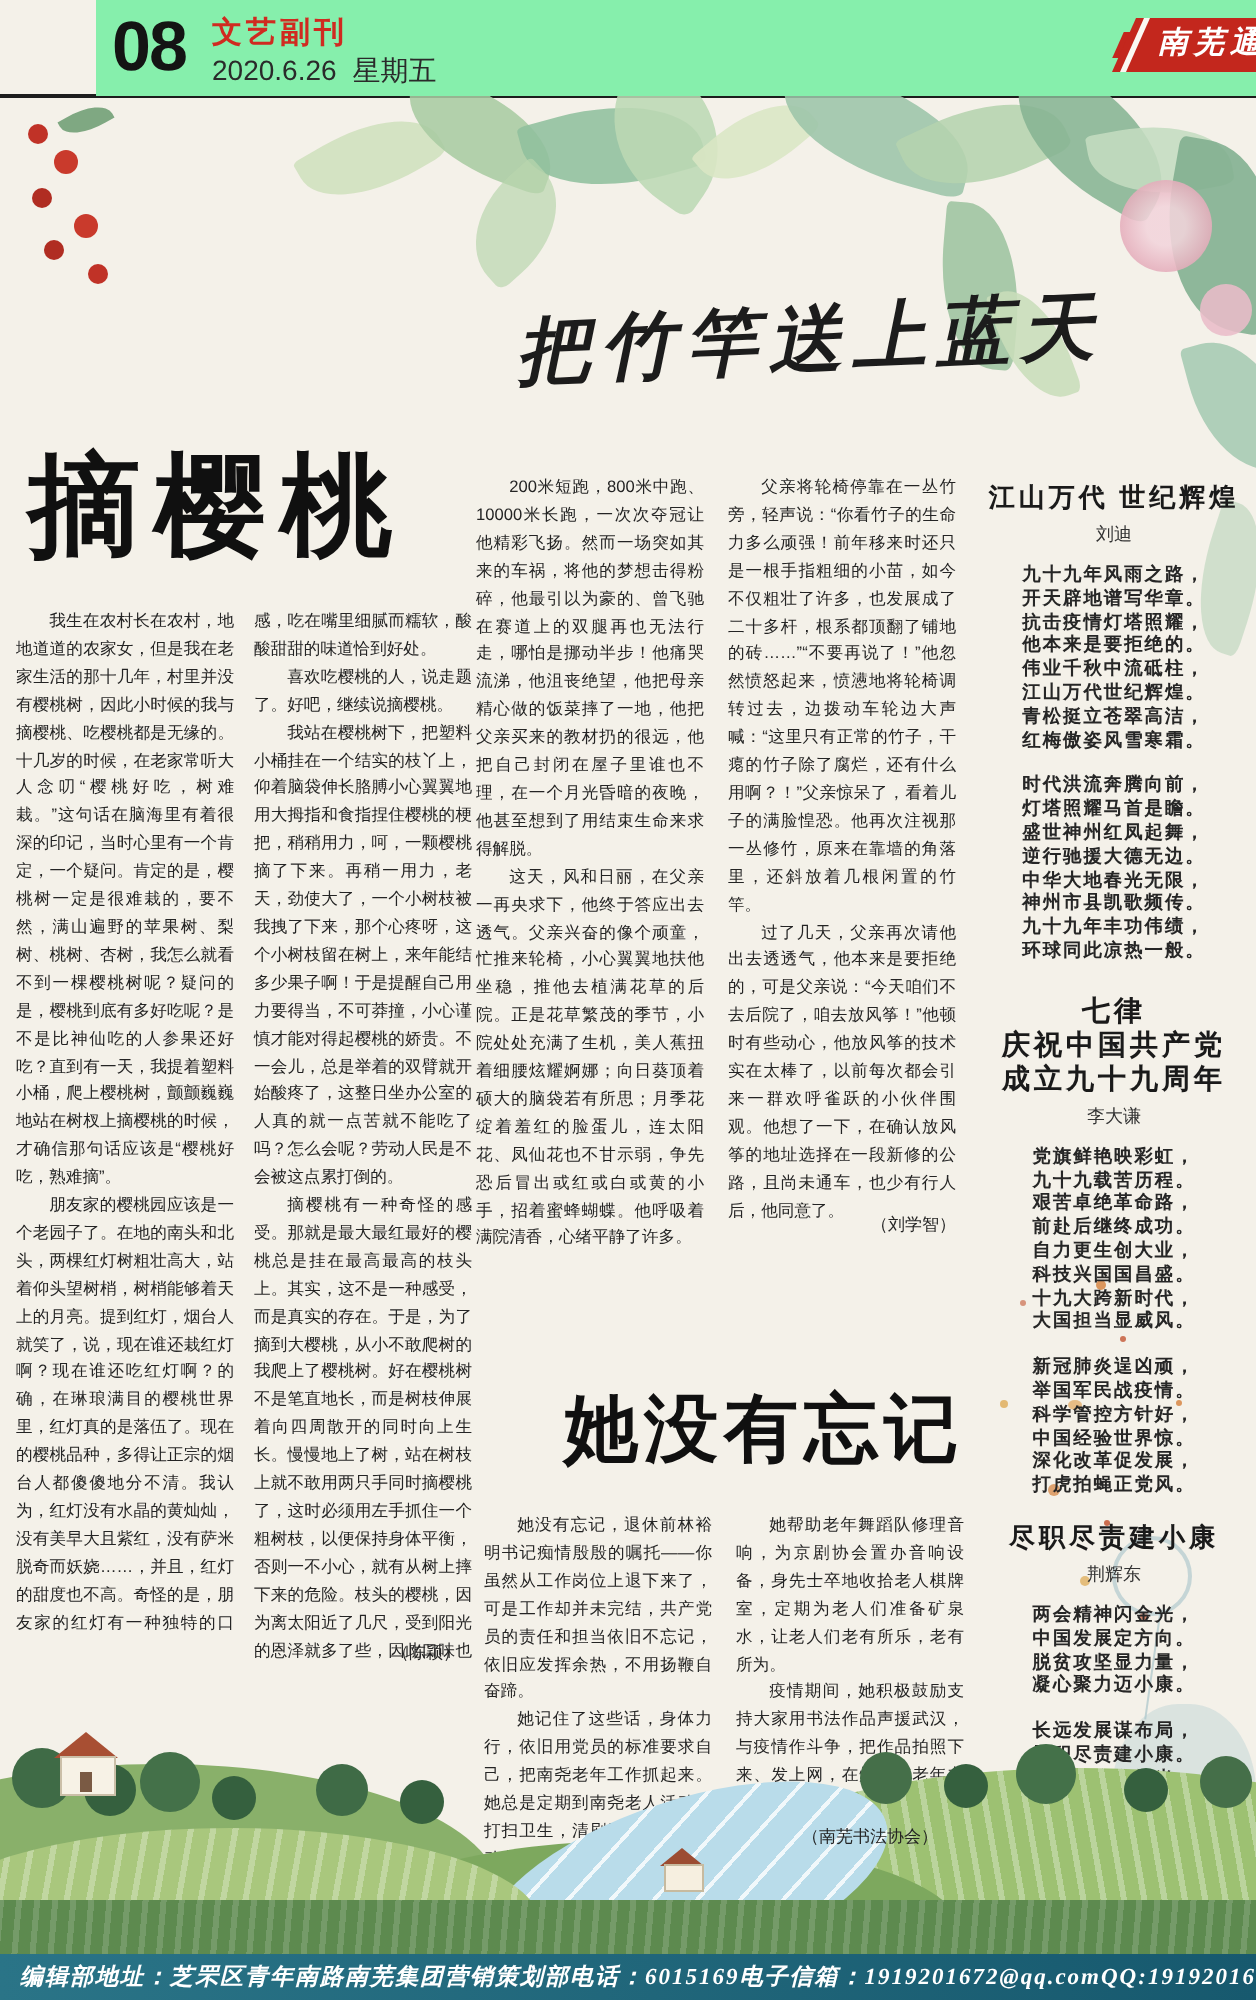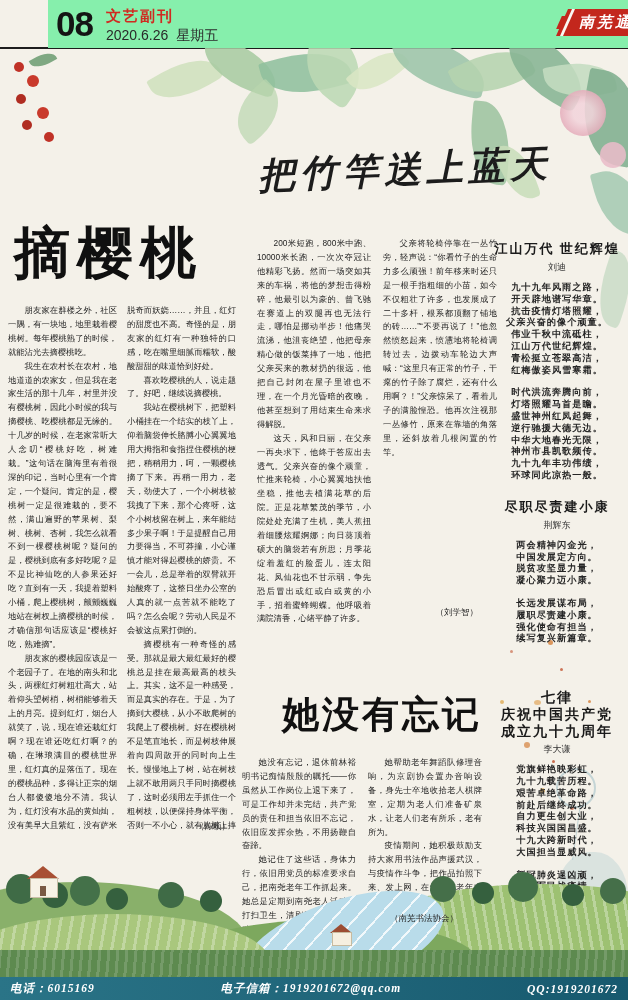--- a/index.html
+++ b/index.html
@@ -41,27 +41,27 @@
   
   .feat-title{position:absolute;left:258px;top:146px;width:250px;z-index:2;
       font:italic 700 37px "DejaVu Serif",serif;color:#1c1c1c;letter-spacing:5px;transform:rotate(-2.5deg);white-space:nowrap;}
   .cherry-title{position:absolute;left:14px;top:216px;font:900 56px "DejaVu Serif",serif;color:#101010;letter-spacing:7px;z-index:2;text-align:center;}
   .forget-title{position:absolute;left:242px;top:690px;width:240px;text-align:right;
       font:900 37px "DejaVu Serif",serif;color:#101010;letter-spacing:3px;z-index:2;}
   
   .artbox{position:absolute;column-gap:10px;column-fill:auto;overflow:hidden;
       font-size:8.3px;line-height:13.9px;text-align:justify;color:#242424;z-index:2;}
   .cherry-box{left:8px;top:304px;width:228px;height:540px;column-count:2;}
-  .feat-box{left:257px;top:237px;width:240px;height:392px;column-count:2;column-gap:12px;}
+  .feat-box{left:238px;top:237px;width:240px;height:392px;column-count:2;column-gap:12px;}
   .forget-box{left:242px;top:756px;width:240px;height:182px;column-count:2;column-gap:12px;}
   .para{text-indent:2em;margin:0;}
   .byline{position:absolute;font-size:8.5px;color:#242424;text-align:right;z-index:3;}
   .by-cherry{left:148px;top:821px;width:82px;}
   .by-feat{left:390px;top:607px;width:88px;}
-  .by-forget{left:334px;top:913px;width:124px;}
+  .by-forget{left:345px;top:913px;width:124px;}
   
   .poems{position:absolute;left:486px;top:240px;width:142px;text-align:center;z-index:2;}
   .poem1{margin-bottom:16px;} .poem2{margin-bottom:44px;}
   .poem-title{font:700 13px "Liberation Serif",serif;letter-spacing:2px;color:#1a1a1a;}
   .poem-title3{font:700 14px/17px "Liberation Serif",serif;letter-spacing:2px;color:#1a1a1a;}
   .poem-author{font-size:9px;color:#333;margin:3px 0 8px;}
   .stanza{margin-bottom:11px;}
   .pline{font:600 9.2px/11.8px "Liberation Serif",serif;letter-spacing:1px;color:#262626;}
   
   .splatter span{position:absolute;border-radius:50%;z-index:1;}
@@ -141,26 +141,26 @@
   <i class="berries"></i>
   <i class="berryleaf"></i>
 </div>
 <i class="sideleaf"></i>
 
 <div class="feat-title">把竹竿送上蓝天</div>
 <div class="artbox feat-box">
     <div class="para">200米短跑，800米中跑、10000米长跑，一次次夺冠让他精彩飞扬。然而一场突如其来的车祸，将他的梦想击得粉碎，他最引以为豪的、曾飞驰在赛道上的双腿再也无法行走，哪怕是挪动半步！他痛哭流涕，他沮丧绝望，他把母亲精心做的饭菜摔了一地，他把父亲买来的教材扔的很远，他把自己封闭在屋子里谁也不理，在一个月光昏暗的夜晚，他甚至想到了用结束生命来求得解脱。</div>
     <div class="para">这天，风和日丽，在父亲一再央求下，他终于答应出去透气。父亲兴奋的像个顽童，忙推来轮椅，小心翼翼地扶他坐稳，推他去植满花草的后院。正是花草繁茂的季节，小院处处充满了生机，美人蕉扭着细腰炫耀婀娜；向日葵顶着硕大的脑袋若有所思；月季花绽着羞红的脸蛋儿，连太阳花、凤仙花也不甘示弱，争先恐后冒出或红或白或黄的小手，招着蜜蜂蝴蝶。他呼吸着满院清香，心绪平静了许多。</div>
     <div class="para">父亲将轮椅停靠在一丛竹旁，轻声说：“你看竹子的生命力多么顽强！前年移来时还只是一根手指粗细的小苗，如今不仅粗壮了许多，也发展成了二十多杆，根系都顶翻了铺地的砖……”“不要再说了！”他忽然愤怒起来，愤懑地将轮椅调转过去，边拨动车轮边大声喊：“这里只有正常的竹子，干瘪的竹子除了腐烂，还有什么用啊？！”父亲惊呆了，看着儿子的满脸惶恐。他再次注视那一丛修竹，原来在靠墙的角落里，还斜放着几根闲置的竹竿。</div>
+    <div class="para">过了几天，父亲再次请他出去透透气，他本来是要拒绝的，可是父亲说：“今天咱们不去后院了，咱去放风筝！”他顿时有些动心，他放风筝的技术实在太棒了，以前每次都会引来一群欢呼雀跃的小伙伴围观。他想了一下，在确认放风筝的地址选择在一段新修的公路，且尚未通车，也少有行人后，他同意了。</div>
   </div>
 <div class="byline by-feat">（刘学智）</div>
 
 <div class="cherry-title">摘樱桃</div>
 <div class="artbox cherry-box">
-    <div class="para">朋友家在群楼之外，社区一隅，有一块地，地里栽着樱桃树。每年樱桃熟了的时候，就能沾光去摘樱桃吃。</div>
     <div class="para">我生在农村长在农村，地地道道的农家女，但是我在老家生活的那十几年，村里并没有樱桃树，因此小时候的我与摘樱桃、吃樱桃都是无缘的。十几岁的时候，在老家常听大人念叨“樱桃好吃，树难栽。”这句话在脑海里有着很深的印记，当时心里有一个肯定，一个疑问。肯定的是，樱桃树一定是很难栽的，要不然，满山遍野的苹果树、梨树、桃树、杏树，我怎么就看不到一棵樱桃树呢？疑问的是，樱桃到底有多好吃呢？是不是比神仙吃的人参果还好吃？直到有一天，我提着塑料小桶，爬上樱桃树，颤颤巍巍地站在树杈上摘樱桃的时候，才确信那句话应该是“樱桃好吃，熟难摘”。</div>
     <div class="para">朋友家的樱桃园应该是一个老园子了。在地的南头和北头，两棵红灯树粗壮高大，站着仰头望树梢，树梢能够着天上的月亮。提到红灯，烟台人就笑了，说，现在谁还栽红灯啊？现在谁还吃红灯啊？的确，在琳琅满目的樱桃世界里，红灯真的是落伍了。现在的樱桃品种，多得让正宗的烟台人都傻傻地分不清。我认为，红灯没有水晶的黄灿灿，没有美早大且紫红，没有萨米脱奇而妖娆……，并且，红灯的甜度也不高。奇怪的是，朋友家的红灯有一种独特的口感，吃在嘴里细腻而糯软，酸酸甜甜的味道恰到好处。</div>
     <div class="para">喜欢吃樱桃的人，说走题了。好吧，继续说摘樱桃。</div>
     <div class="para">我站在樱桃树下，把塑料小桶挂在一个结实的枝丫上，仰着脑袋伸长胳膊小心翼翼地用大拇指和食指捏住樱桃的梗把，稍稍用力，呵，一颗樱桃摘了下来。再稍一用力，老天，劲使大了，一个小树枝被我拽了下来，那个心疼呀，这个小树枝留在树上，来年能结多少果子啊！于是提醒自己用力要得当，不可莽撞，小心谨慎才能对得起樱桃的娇贵。不一会儿，总是举着的双臂就开始酸疼了，这整日坐办公室的人真的就一点苦就不能吃了吗？怎么会呢？劳动人民是不会被这点累打倒的。</div>
     <div class="para">摘樱桃有一种奇怪的感受。那就是最大最红最好的樱桃总是挂在最高最高的枝头上。其实，这不是一种感受，而是真实的存在。于是，为了摘到大樱桃，从小不敢爬树的我爬上了樱桃树。好在樱桃树不是笔直地长，而是树枝伸展着向四周散开的同时向上生长。慢慢地上了树，站在树枝上就不敢用两只手同时摘樱桃了，这时必须用左手抓住一个粗树枝，以便保持身体平衡，否则一不小心，就有从树上摔下来的危险。枝头的樱桃，因为离太阳近了几尺，受到阳光的恩泽就多了些，因此口味也是超群的。这就像奋斗目标，定得高远，并为之拼搏为之发愤图强，这样的人生才有意义。只可惜，有的枝头，即便爬上了树，也还是望洋兴叹，可望而不可即。朋友家的孩子站在粗壮的树枝上，抬着头大声地喊：“去吧，皮卡丘。”我莞笑，这个时候有一个小精灵来助力，该有多好呀。然而，小精灵只存在于娱乐想象中，所有的果实，还是需要勤劳的双手来采集。</div>
   </div>
 <div class="byline by-cherry">（陈颖）</div>
 
 <div class="forget-title">她没有忘记</div>
 <div class="artbox forget-box">
@@ -172,53 +172,37 @@
 <div class="byline by-forget">（南芜书法协会）</div>
 
 <div class="poems">
   <div class="poem poem1">
     <div class="poem-title">江山万代 世纪辉煌</div>
     <div class="poem-author">刘迪</div>
     <div class="stanza">
         <div class="pline">九十九年风雨之路，</div>
         <div class="pline">开天辟地谱写华章。</div>
         <div class="pline">抗击疫情灯塔照耀，</div>
-        <div class="pline">父亲兴奋的像个顽童。</div>
+        <div class="pline">他本来是要拒绝的。</div>
         <div class="pline">伟业千秋中流砥柱，</div>
         <div class="pline">江山万代世纪辉煌。</div>
         <div class="pline">青松挺立苍翠高洁，</div>
         <div class="pline">红梅傲姿风雪寒霜。</div>
       </div>
     <div class="stanza">
         <div class="pline">时代洪流奔腾向前，</div>
         <div class="pline">灯塔照耀马首是瞻。</div>
         <div class="pline">盛世神州红凤起舞，</div>
         <div class="pline">逆行驰援大德无边。</div>
         <div class="pline">中华大地春光无限，</div>
         <div class="pline">神州市县凯歌频传。</div>
         <div class="pline">九十九年丰功伟绩，</div>
         <div class="pline">环球同此凉热一般。</div>
       </div>
   </div>
-  <div class="poem poem2">
-    <div class="poem-title">尽职尽责建小康</div>
-    <div class="poem-author">荆辉东</div>
-    <div class="stanza">
-        <div class="pline">两会精神闪金光，</div>
-        <div class="pline">中国发展定方向。</div>
-        <div class="pline">脱贫攻坚显力量，</div>
-        <div class="pline">凝心聚力迈小康。</div>
-      </div>
-    <div class="stanza">
-        <div class="pline">长远发展谋布局，</div>
-        <div class="pline">履职尽责建小康。</div>
-        <div class="pline">强化使命有担当，</div>
-        <div class="pline">续写复兴新篇章。</div>
-      </div>
-  </div>
   <div class="poem poem3">
     <div>
         <div class="poem-title3">七律</div>
         <div class="poem-title3">庆祝中国共产党</div>
         <div class="poem-title3">成立九十九周年</div>
       </div>
     <div class="poem-author">李大谦</div>
     <div class="stanza">
         <div class="pline">党旗鲜艳映彩虹，</div>
         <div class="pline">九十九载苦历程。</div>
@@ -229,20 +213,36 @@
         <div class="pline">十九大跨新时代，</div>
         <div class="pline">大国担当显威风。</div>
       </div>
     <div class="stanza">
         <div class="pline">新冠肺炎逞凶顽，</div>
         <div class="pline">举国军民战疫情。</div>
         <div class="pline">科学管控方针好，</div>
         <div class="pline">中国经验世界惊。</div>
         <div class="pline">深化改革促发展，</div>
         <div class="pline">打虎拍蝇正党风。</div>
+      </div>
+  </div>
+  <div class="poem poem2">
+    <div class="poem-title">尽职尽责建小康</div>
+    <div class="poem-author">荆辉东</div>
+    <div class="stanza">
+        <div class="pline">两会精神闪金光，</div>
+        <div class="pline">中国发展定方向。</div>
+        <div class="pline">脱贫攻坚显力量，</div>
+        <div class="pline">凝心聚力迈小康。</div>
+      </div>
+    <div class="stanza">
+        <div class="pline">长远发展谋布局，</div>
+        <div class="pline">履职尽责建小康。</div>
+        <div class="pline">强化使命有担当，</div>
+        <div class="pline">续写复兴新篇章。</div>
       </div>
   </div>
 </div>
 
 <div class="splatter">
   <span class="sp1"></span>
     <span class="sp2"></span>
   <span class="sp3"></span>
     <span class="sp4"></span>
   <span class="sp5"></span>
@@ -266,16 +266,17 @@
   <div class="field-l"></div>
   <div class="roof"></div>
   <div class="house"></div>
   <div class="door"></div>
   <div class="roof2"></div>
   <div class="house2"></div>
   <div class="fg"></div>
 </div>
 
 <div class="footer">
+  <span>编辑部地址：芝罘区青年南路南芜集团营销策划部</span>
   <span>电话：6015169</span>
   <span>电子信箱：1919201672@qq.com</span>
   <span>QQ:1919201672</span>
 </div>
 
 </body></html>

